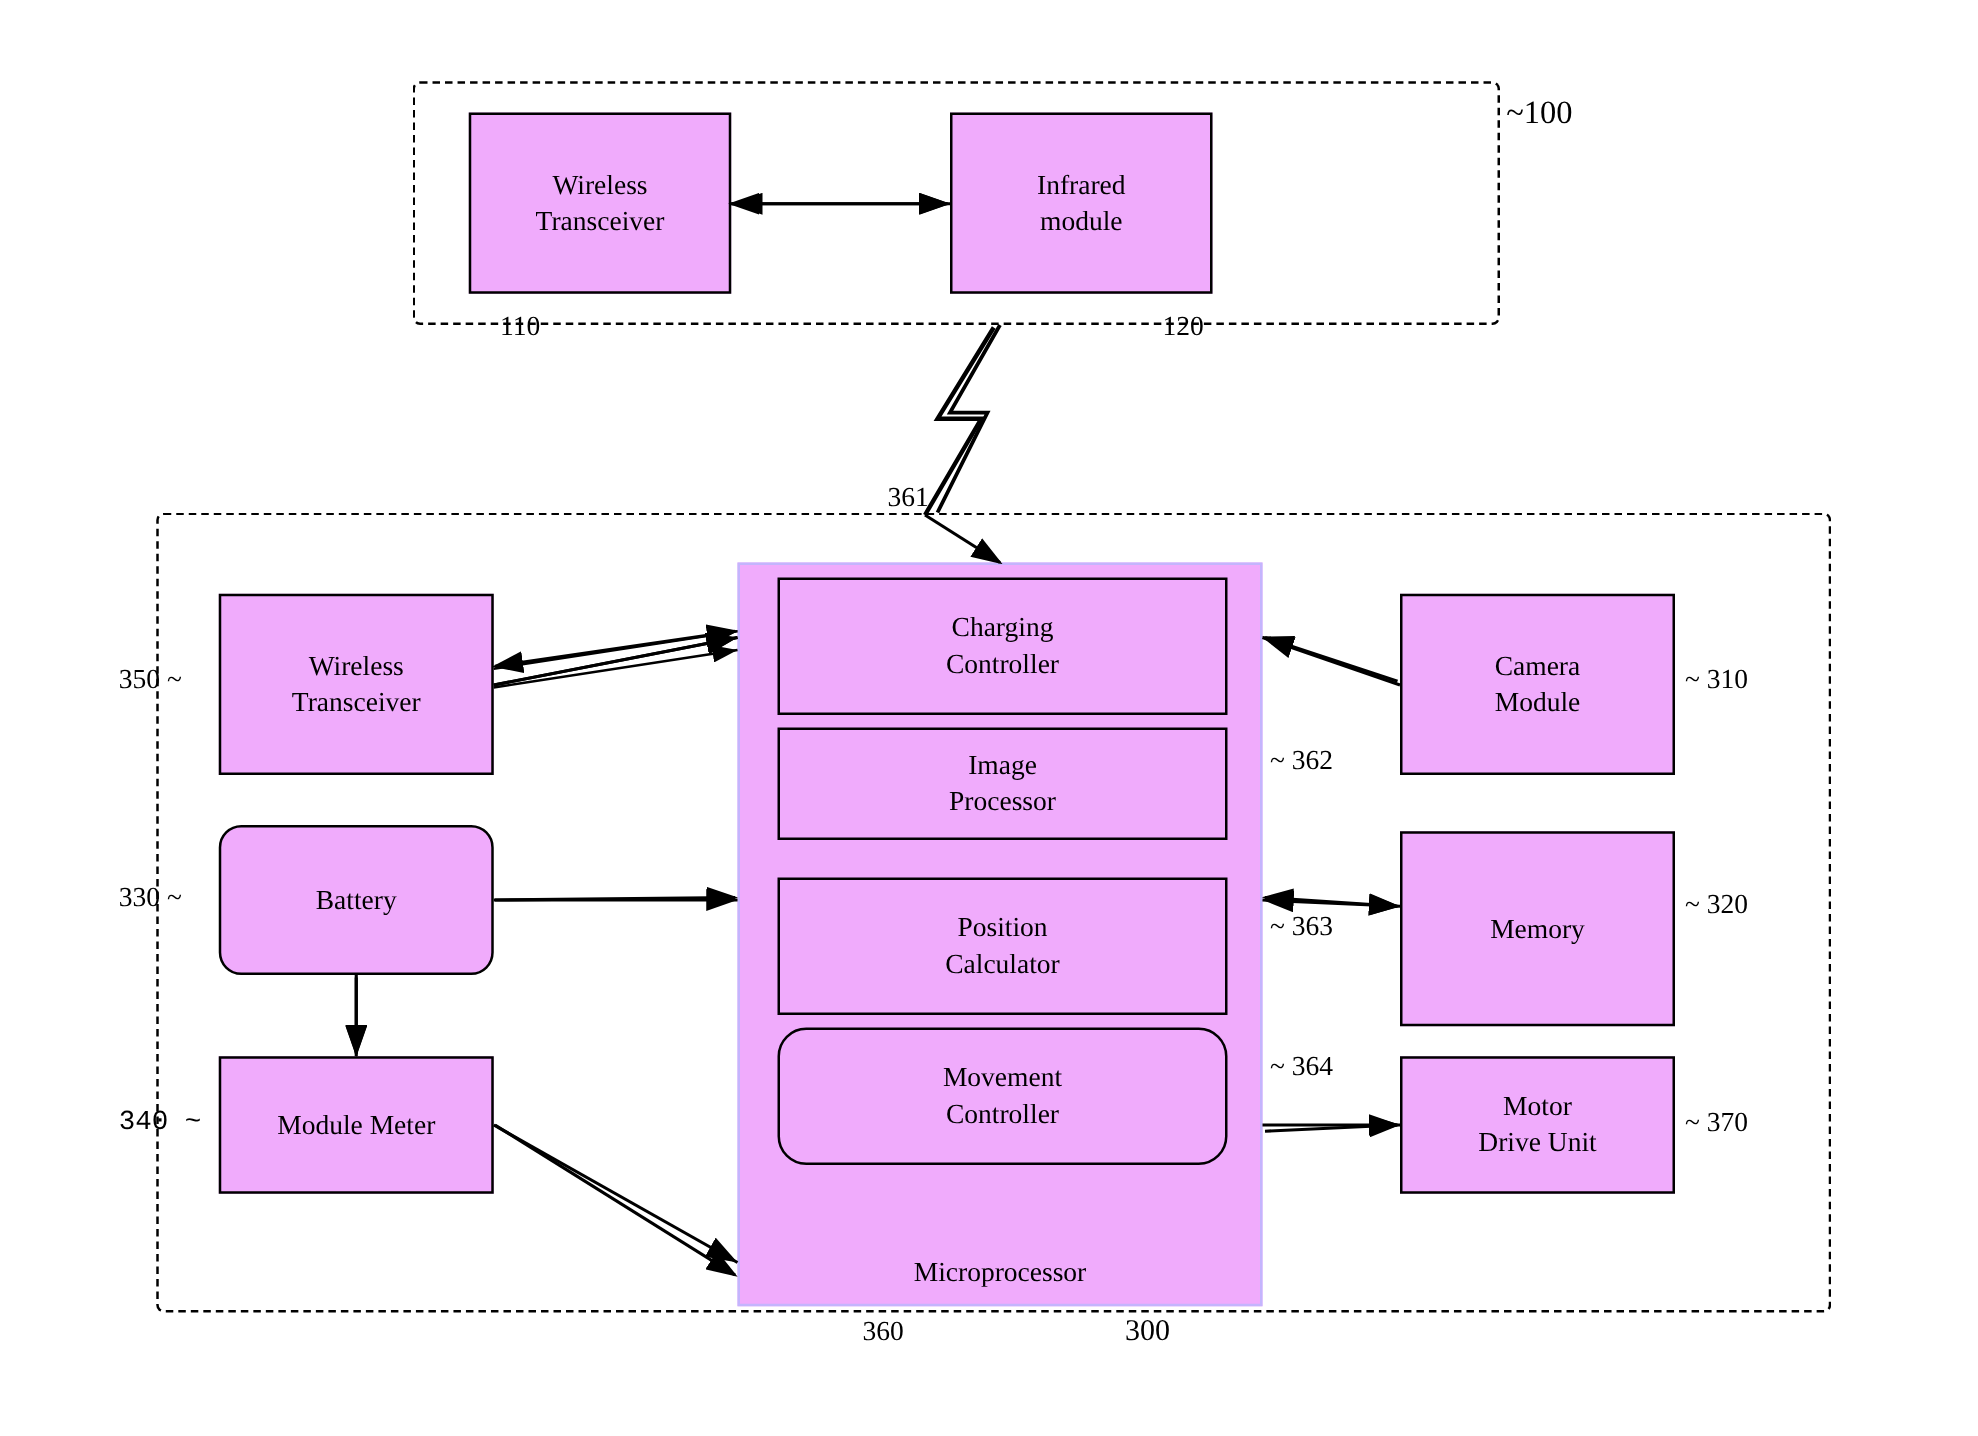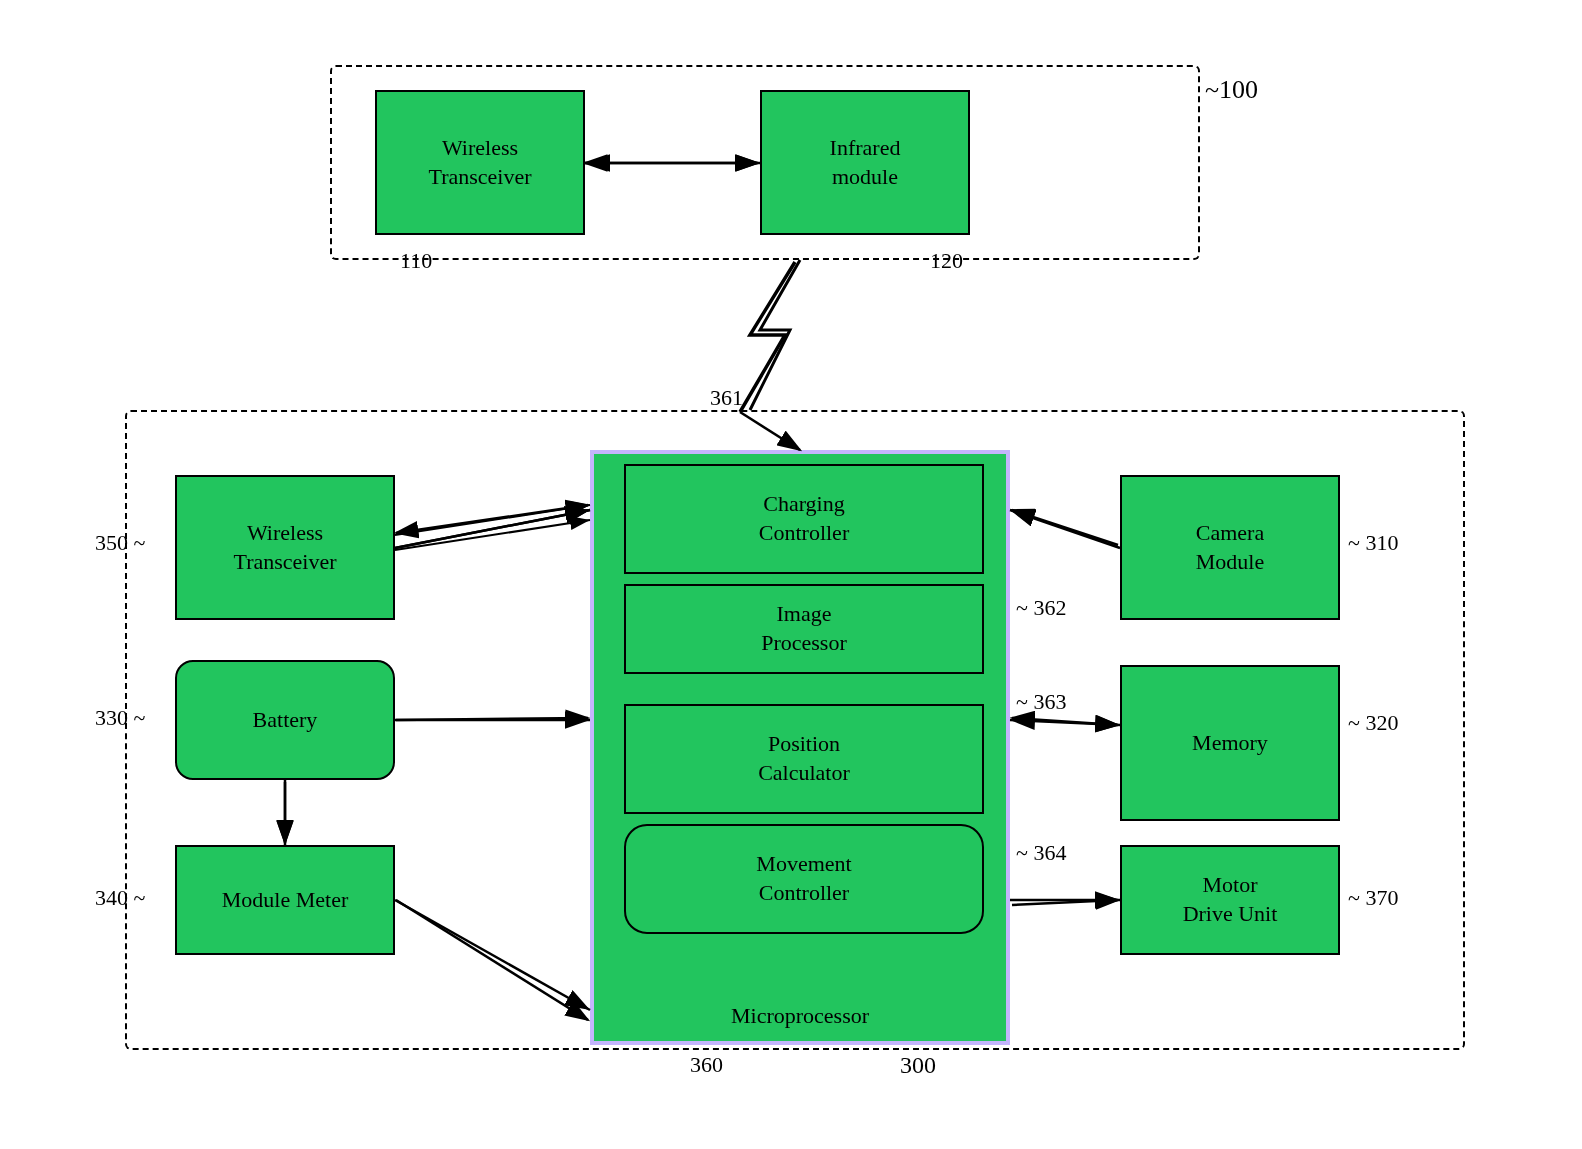--- a/index.html
+++ b/index.html
@@ -12,21 +12,21 @@
       overflow: hidden;
     }
     .diagram {
       position: relative;
       width: 1582px;
       height: 1149px;
     }
     .box {
       position: absolute;
       border: 2px solid #000;
-      background: #22c55e;
+      background: #f0abfc;
       display: flex;
       align-items: center;
       justify-content: center;
       text-align: center;
       font-size: 22px;
       line-height: 1.3;
     }
     .dashed-box {
       position: absolute;
       border: 2.5px dashed #000;
@@ -75,23 +75,23 @@
   <span class="label" style="left:95px; top:530px;">350 ~</span>
 
   <div class="box" style="left:175px; top:660px; width:220px; height:120px;border-radius:18px;">
     <span>Battery</span>
   </div>
   <span class="label" style="left:95px; top:705px;">330 ~</span>
 
   <div class="box" style="left:175px; top:845px; width:220px; height:110px;">
     <span>Module Meter</span>
   </div>
-  <span class="label" style="left:95px; top:885px;">340 ~</span>
+  <span class="label" style="left:95px; top:885px;font-family:Liberation Mono, monospace;">340 ~</span>
 
-  <div class="box" style="left:590px; top:450px; width:420px; height:595px; border:4px solid #c4b5fd; display:block; padding:0;">
+  <div class="box" style="left:590px; top:450px; width:420px; height:595px; border:2px solid #c4b5fd; display:block; padding:0;">
 
     <div class="box" style="position:absolute; left:30px; top:10px; width:360px; height:110px; font-size:22px;">
       <span>Charging<br>Controller</span>
     </div>
 
     <div class="box" style="position:absolute; left:30px; top:130px; width:360px; height:90px; font-size:22px;">
       <span>Image<br>Processor</span>
     </div>
 
     <div class="box" style="position:absolute; left:30px; top:250px; width:360px; height:110px; font-size:22px;">
@@ -100,21 +100,21 @@
 
     <div class="box" style="position:absolute; left:30px; top:370px; width:360px; height:110px; font-size:22px;border-radius:23px;">
       <span>Movement<br>Controller</span>
     </div>
 
     <div style="position:absolute; bottom:10px; left:0; right:0; text-align:center; font-size:22px;">Microprocessor</div>
   </div>
   <span class="label" style="left:690px; top:1052px;">360</span>
 
   <span class="label" style="left:1016px; top:595px;">~ 362</span>
-  <span class="label" style="left:1016px; top:689px;">~ 363</span>
+  <span class="label" style="left:1016px; top:728px;">~ 363</span>
   <span class="label" style="left:1016px; top:840px;">~ 364</span>
 
   <div class="box" style="left:1120px; top:475px; width:220px; height:145px;">
     <span>Camera<br>Module</span>
   </div>
   <span class="label" style="left:1348px; top:530px;">~ 310</span>
 
   <div class="box" style="left:1120px; top:665px; width:220px; height:156px;">
     <span>Memory</span>
   </div>

